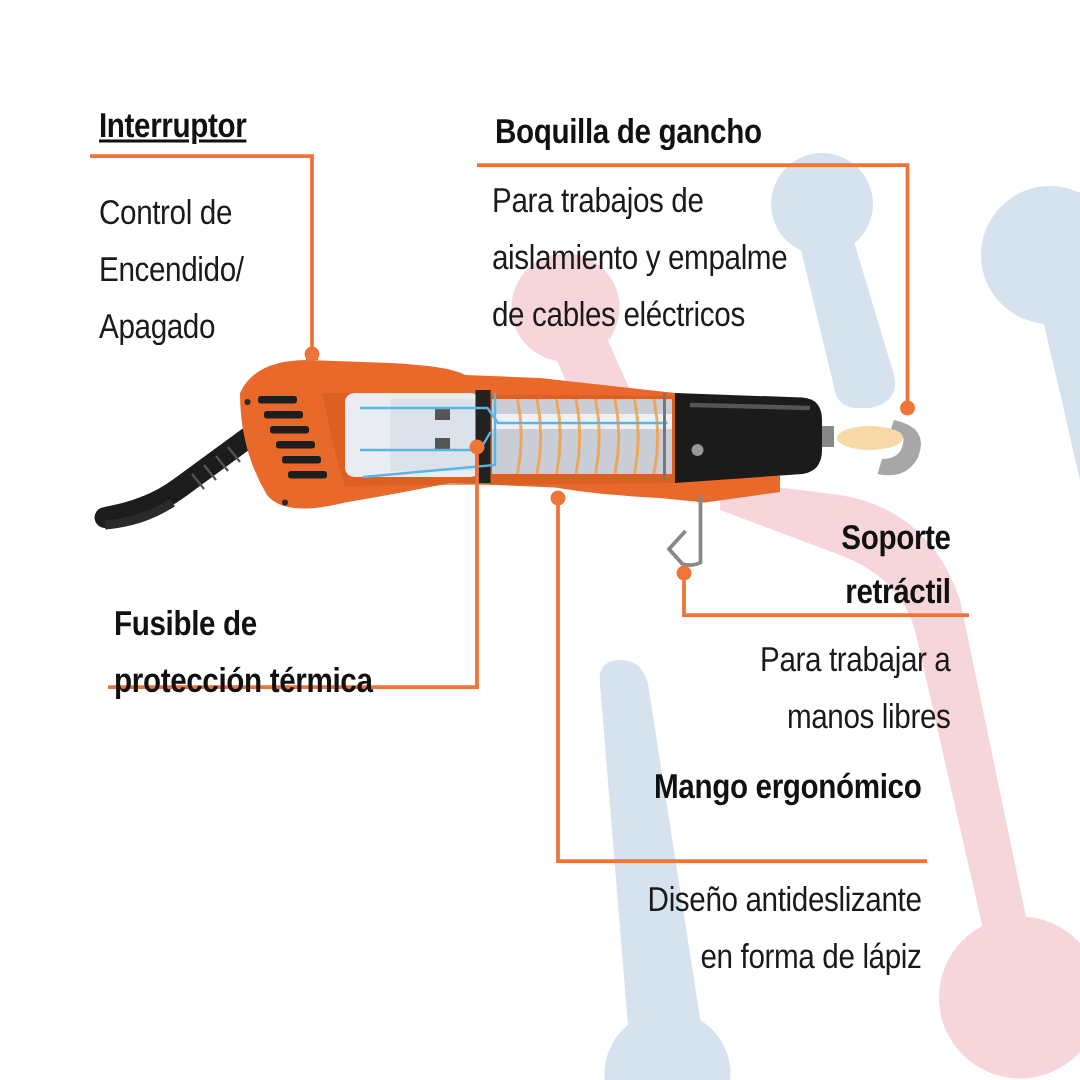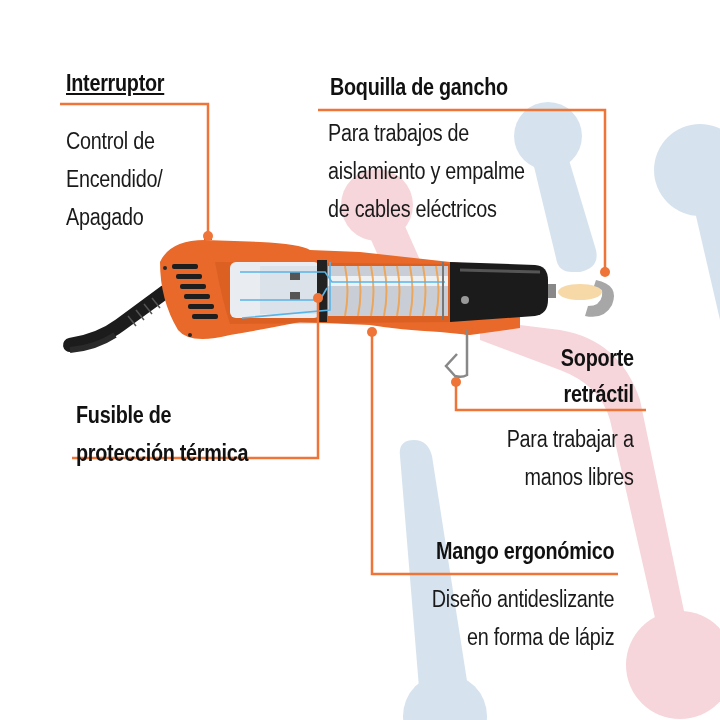--- a/index.html
+++ b/index.html
@@ -151,19 +151,19 @@
 
 <div class="label" style="right:86px; top:340px;">
   <div class="title right" style="line-height:36px;">Soporte</div>
   <div class="title right" style="line-height:36px;">retráctil</div>
 </div>
 <div class="label" style="right:86px; top:420px;">
   <div class="desc right">Para trabajar a</div>
   <div class="desc right">manos libres</div>
 </div>
 
-<div class="label" style="right:106px; top:538px;">
+<div class="label" style="right:106px; top:511px;">
   <div class="title right">Mango ergonómico</div>
 </div>
 <div class="label" style="right:106px; top:580px;">
   <div class="desc right">Diseño antideslizante</div>
   <div class="desc right">en forma de lápiz</div>
 </div>
 
 </body></html>

